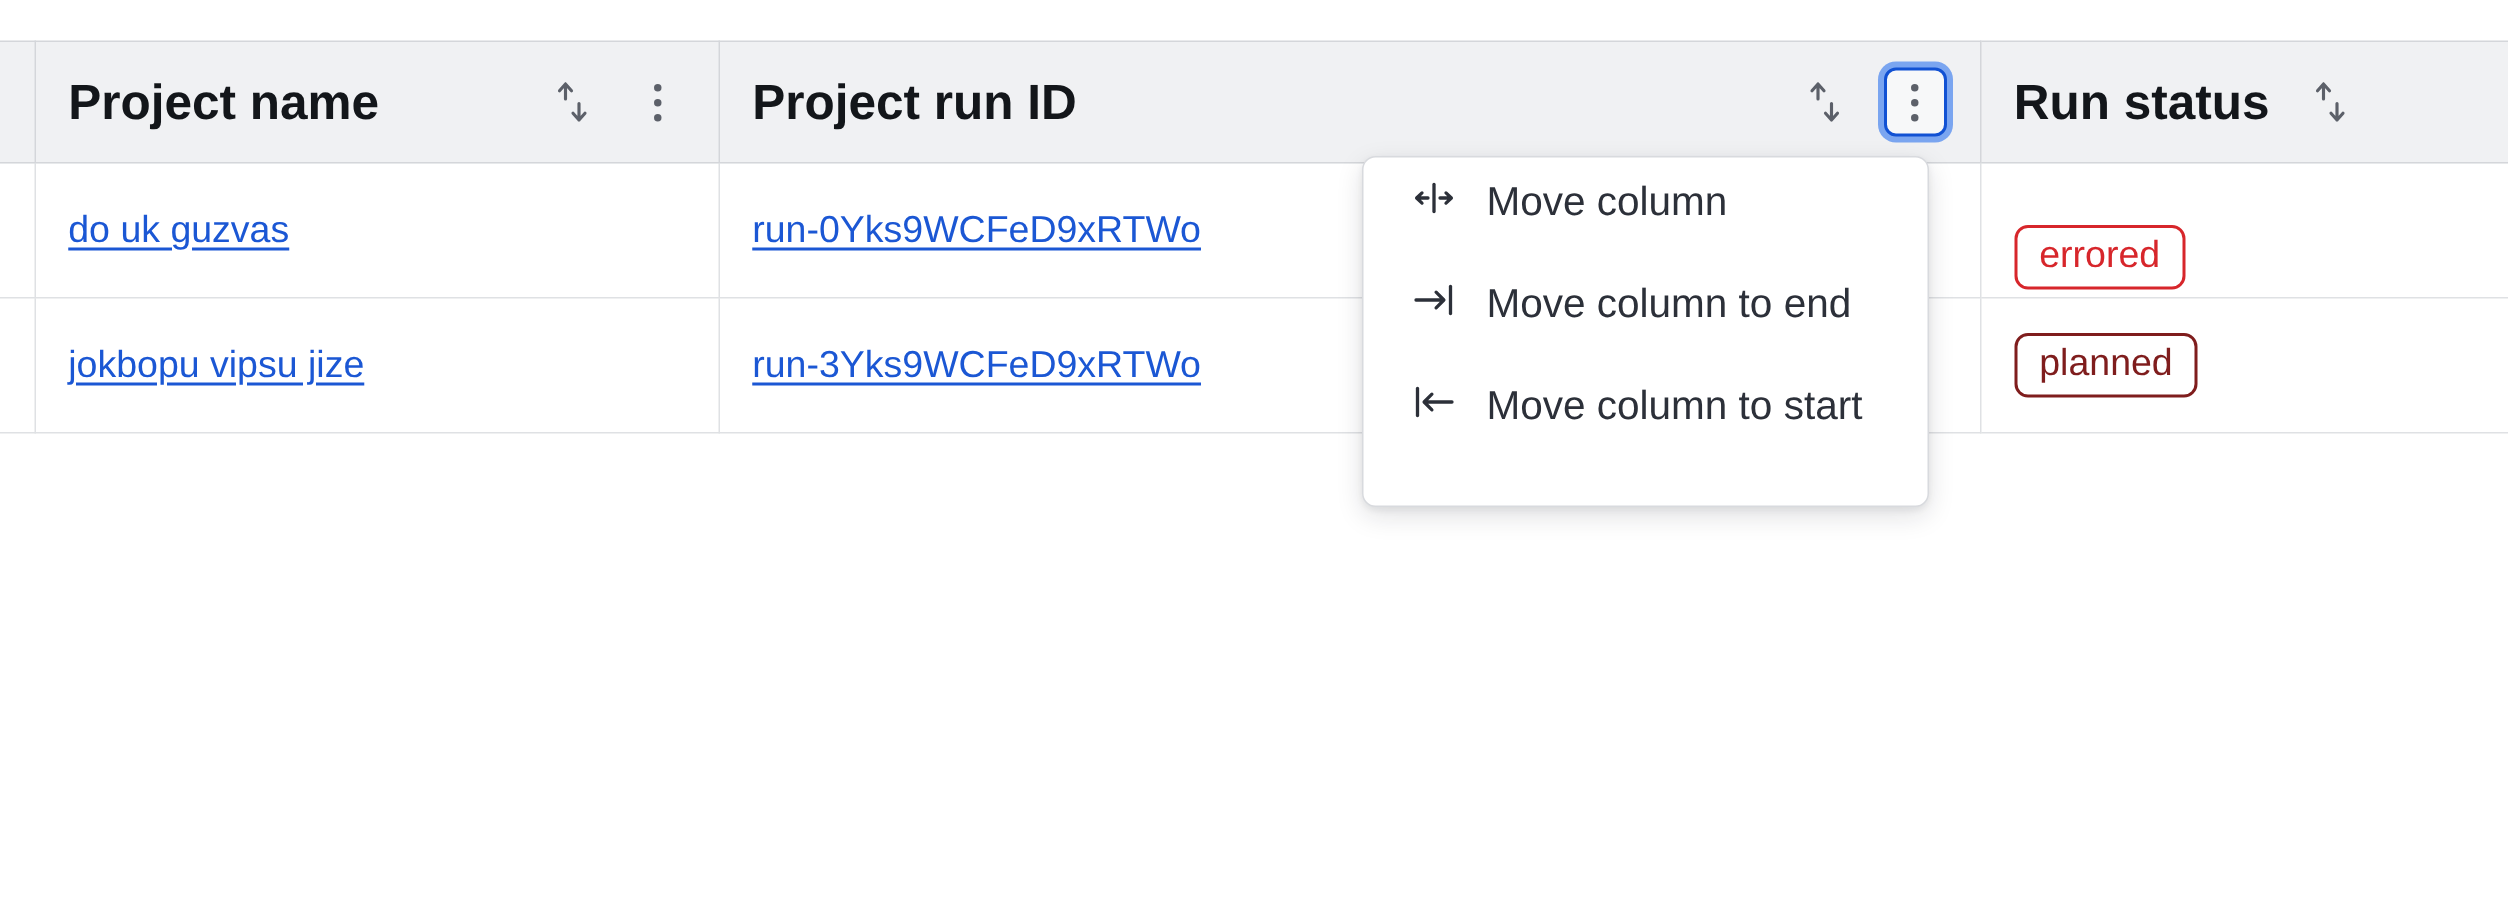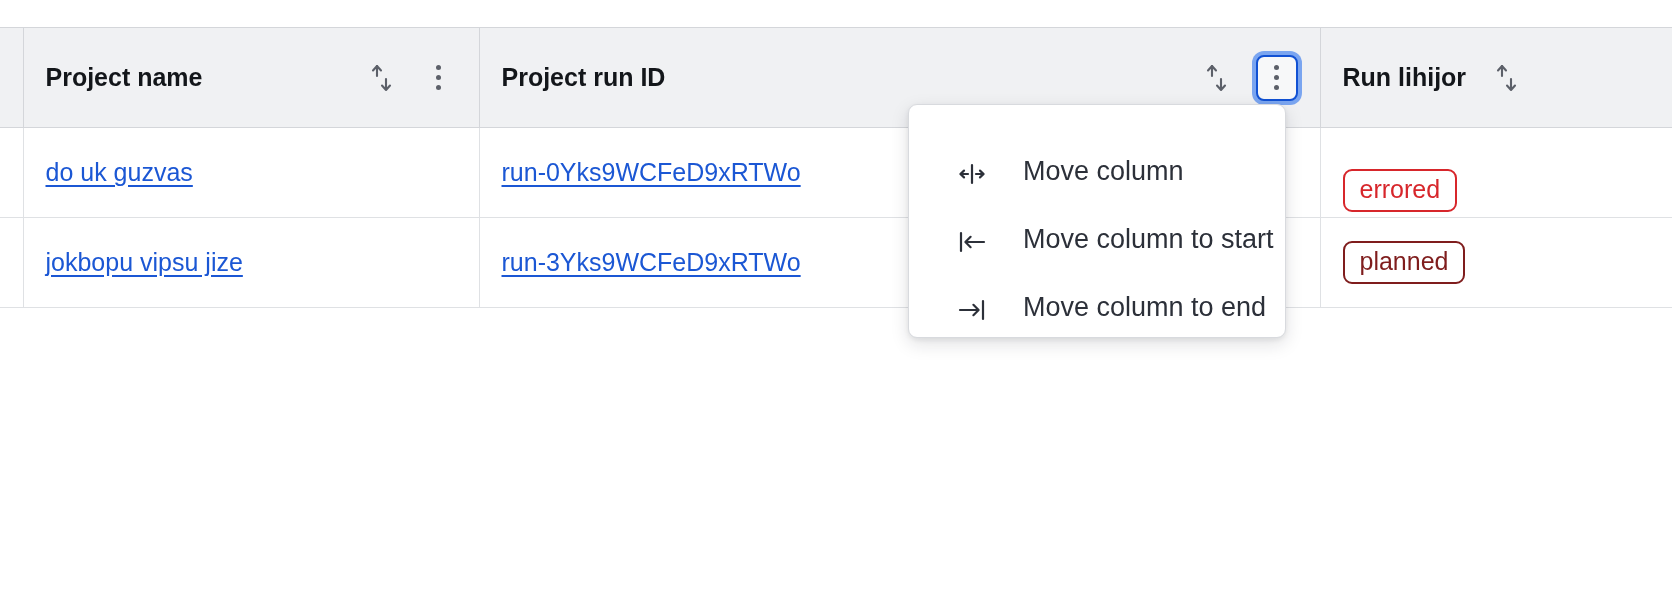--- a/index.html
+++ b/index.html
@@ -32,24 +32,24 @@
   col.c-gutter { width: 23px; }
   col.c-project { width: 456px; }
   col.c-runid   { width: 841px; }
   col.c-status  { width: 352px; }
 
   thead th {
     background: #f0f1f3;
     border-top: 1px solid #d4d6da;
     border-bottom: 1px solid #d4d6da;
     border-right: 1px solid #d4d6da;
-    height: 100px;
+    height: 81px;
     padding: 0 22px;
     vertical-align: middle;
-    font-size: 25px;
+    font-size: 33px;
     font-weight: bold;
     color: #13161a;
     text-align: left;
   }
   thead th.gutter { padding: 0; border-right: 1px solid #d4d6da; }
   thead th.last { border-right: none; }
 
   .th-inner {
     display: flex;
     align-items: center;
@@ -131,29 +131,28 @@
     width: 378px;
     background: #ffffff;
     border: 1px solid #d8dade;
     border-radius: 9px;
     box-shadow: 0 6px 18px rgba(20,25,35,0.13), 0 2px 5px rgba(20,25,35,0.07);
     padding: 14px 0 14px 0;
     z-index: 40;
   }
   .menu-item {
     display: flex;
-    align-items: flex-end;
-    gap: 36px;
+    align-items: flex-start;
+    gap: 20px;
     height: 68px;
     padding: 0 24px 0 32px;
     cursor: pointer;
     font-size: 27px;
     color: #2c3039;
     white-space: nowrap;
-    margin-left: 16px;
   }
   .menu-icon {
     flex: 0 0 auto;
     width: 30px; height: 26px;
     display: flex; align-items: center; justify-content: center;
   }
   .menu-label { flex: 1 1 auto; }
 </style>
 </head>
 <body>
@@ -205,21 +204,21 @@
               <span class="kebab-btn focused">
                 <span class="dot"></span>
                 <span class="dot"></span>
                 <span class="dot"></span>
               </span>
             </div>
           </th>
 
           <th class="last">
             <div class="th-inner">
-              <span class="th-label">Run lihijor</span>
+              <span class="th-label">Run status</span>
               <span class="sort-btn" style="margin-left:14px">
                 <svg width="28" height="30" viewBox="0 0 28 30" fill="none" aria-hidden="true">
                   <path d="M9 13 V3 M9 3 L5 7.5 M9 3 L13 7.5" stroke="#5c6069" stroke-width="2.1" stroke-linecap="round" stroke-linejoin="round"></path>
                   <path d="M18 16 V27 M18 27 L14 22.5 M18 27 L22 22.5" stroke="#5c6069" stroke-width="2.1" stroke-linecap="round" stroke-linejoin="round"></path>
                 </svg>
               </span>
               <span class="th-spacer"></span>
             </div>
           </th>
         </tr>
@@ -266,31 +265,31 @@
           <path d="M11 12 H4 M7 8.6 L3.4 12 L7 15.4" stroke="#2c3039" stroke-width="2.2" stroke-linecap="round" stroke-linejoin="round"></path>
           <path d="M19 12 H26 M23 8.6 L26.6 12 L23 15.4" stroke="#2c3039" stroke-width="2.2" stroke-linecap="round" stroke-linejoin="round"></path>
         </svg>
       </span>
       <span class="menu-label">Move column</span>
     </div>
 
     <div class="menu-item">
       <span class="menu-icon">
         <svg width="30" height="24" viewBox="0 0 30 24" fill="none" aria-hidden="true">
+          <path d="M26 3 V21" stroke="#2c3039" stroke-width="2.2" stroke-linecap="round"></path>
+          <path d="M3 12 H21 M16.4 6.8 L21.6 12 L16.4 17.2" stroke="#2c3039" stroke-width="2.2" stroke-linecap="round" stroke-linejoin="round"></path>
+        </svg>
+      </span>
+      <span class="menu-label">Move column to end</span>
+    </div>
+
+    <div class="menu-item">
+      <span class="menu-icon">
+        <svg width="30" height="24" viewBox="0 0 30 24" fill="none" aria-hidden="true">
           <path d="M4 3 V21" stroke="#2c3039" stroke-width="2.2" stroke-linecap="round"></path>
           <path d="M27 12 H9 M13.6 6.8 L8.4 12 L13.6 17.2" stroke="#2c3039" stroke-width="2.2" stroke-linecap="round" stroke-linejoin="round"></path>
         </svg>
       </span>
       <span class="menu-label">Move column to start</span>
     </div>
-
-    <div class="menu-item">
-      <span class="menu-icon">
-        <svg width="30" height="24" viewBox="0 0 30 24" fill="none" aria-hidden="true">
-          <path d="M26 3 V21" stroke="#2c3039" stroke-width="2.2" stroke-linecap="round"></path>
-          <path d="M3 12 H21 M16.4 6.8 L21.6 12 L16.4 17.2" stroke="#2c3039" stroke-width="2.2" stroke-linecap="round" stroke-linejoin="round"></path>
-        </svg>
-      </span>
-      <span class="menu-label">Move column to end</span>
-    </div>
   </div>
 
 </div>
 
 </body></html>

